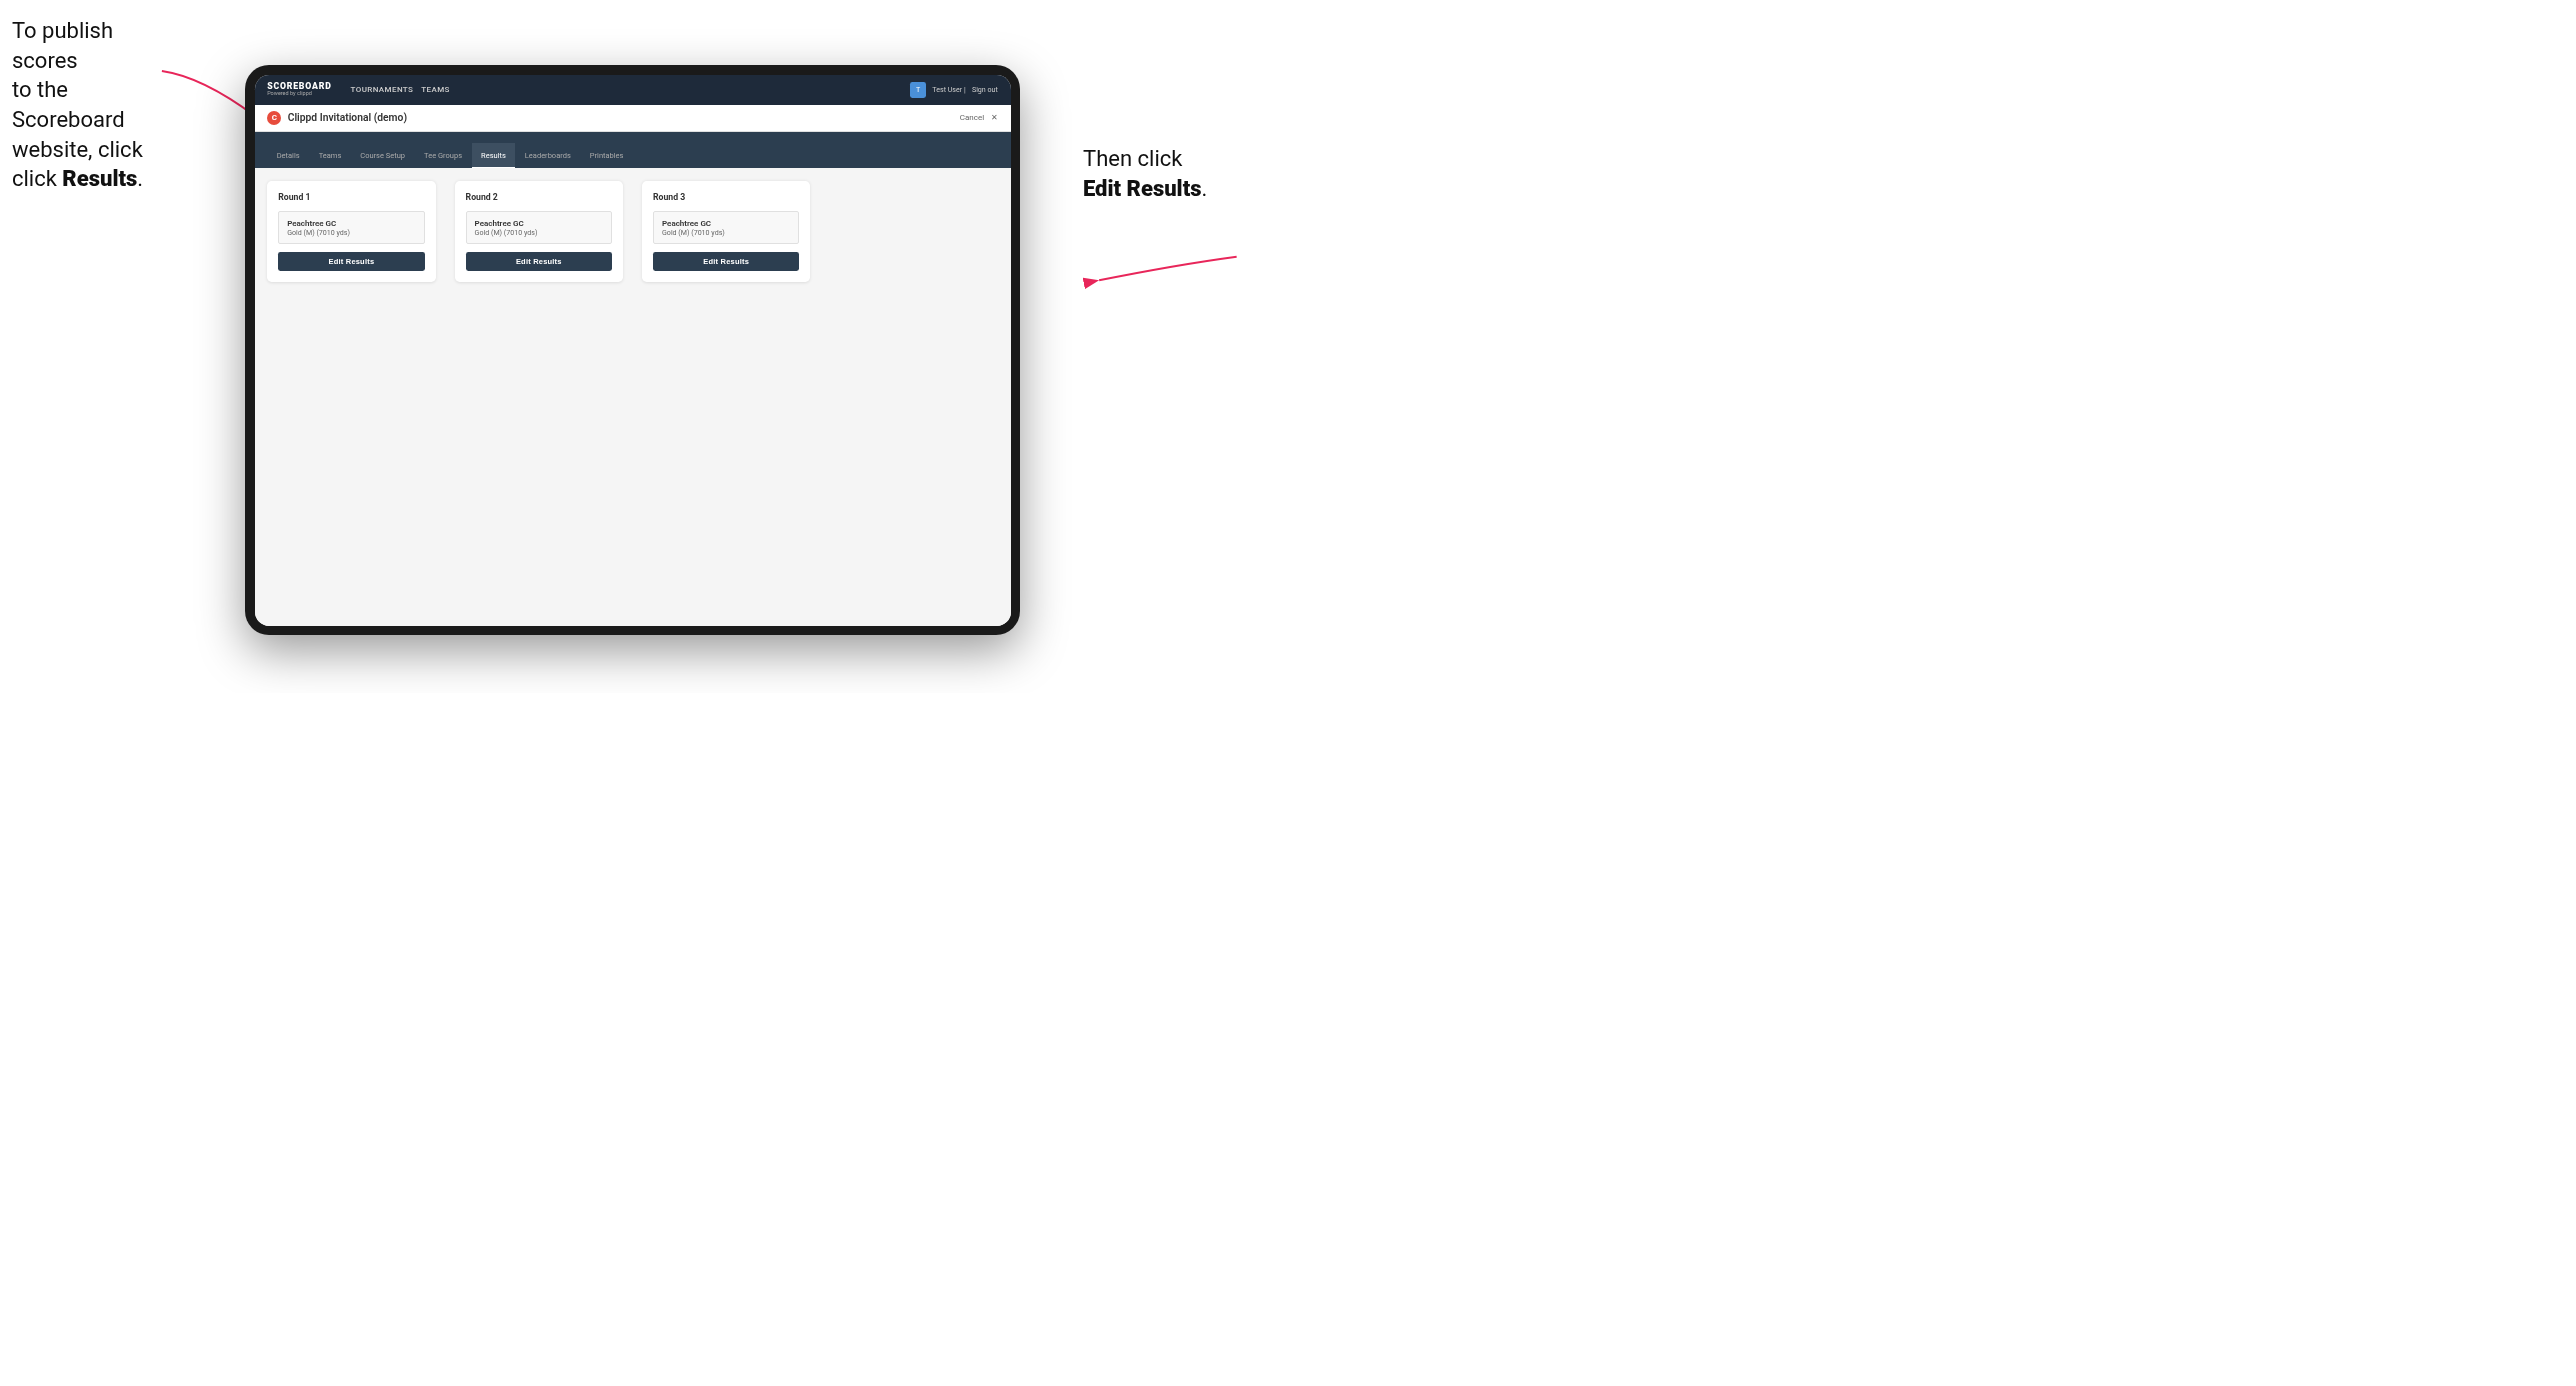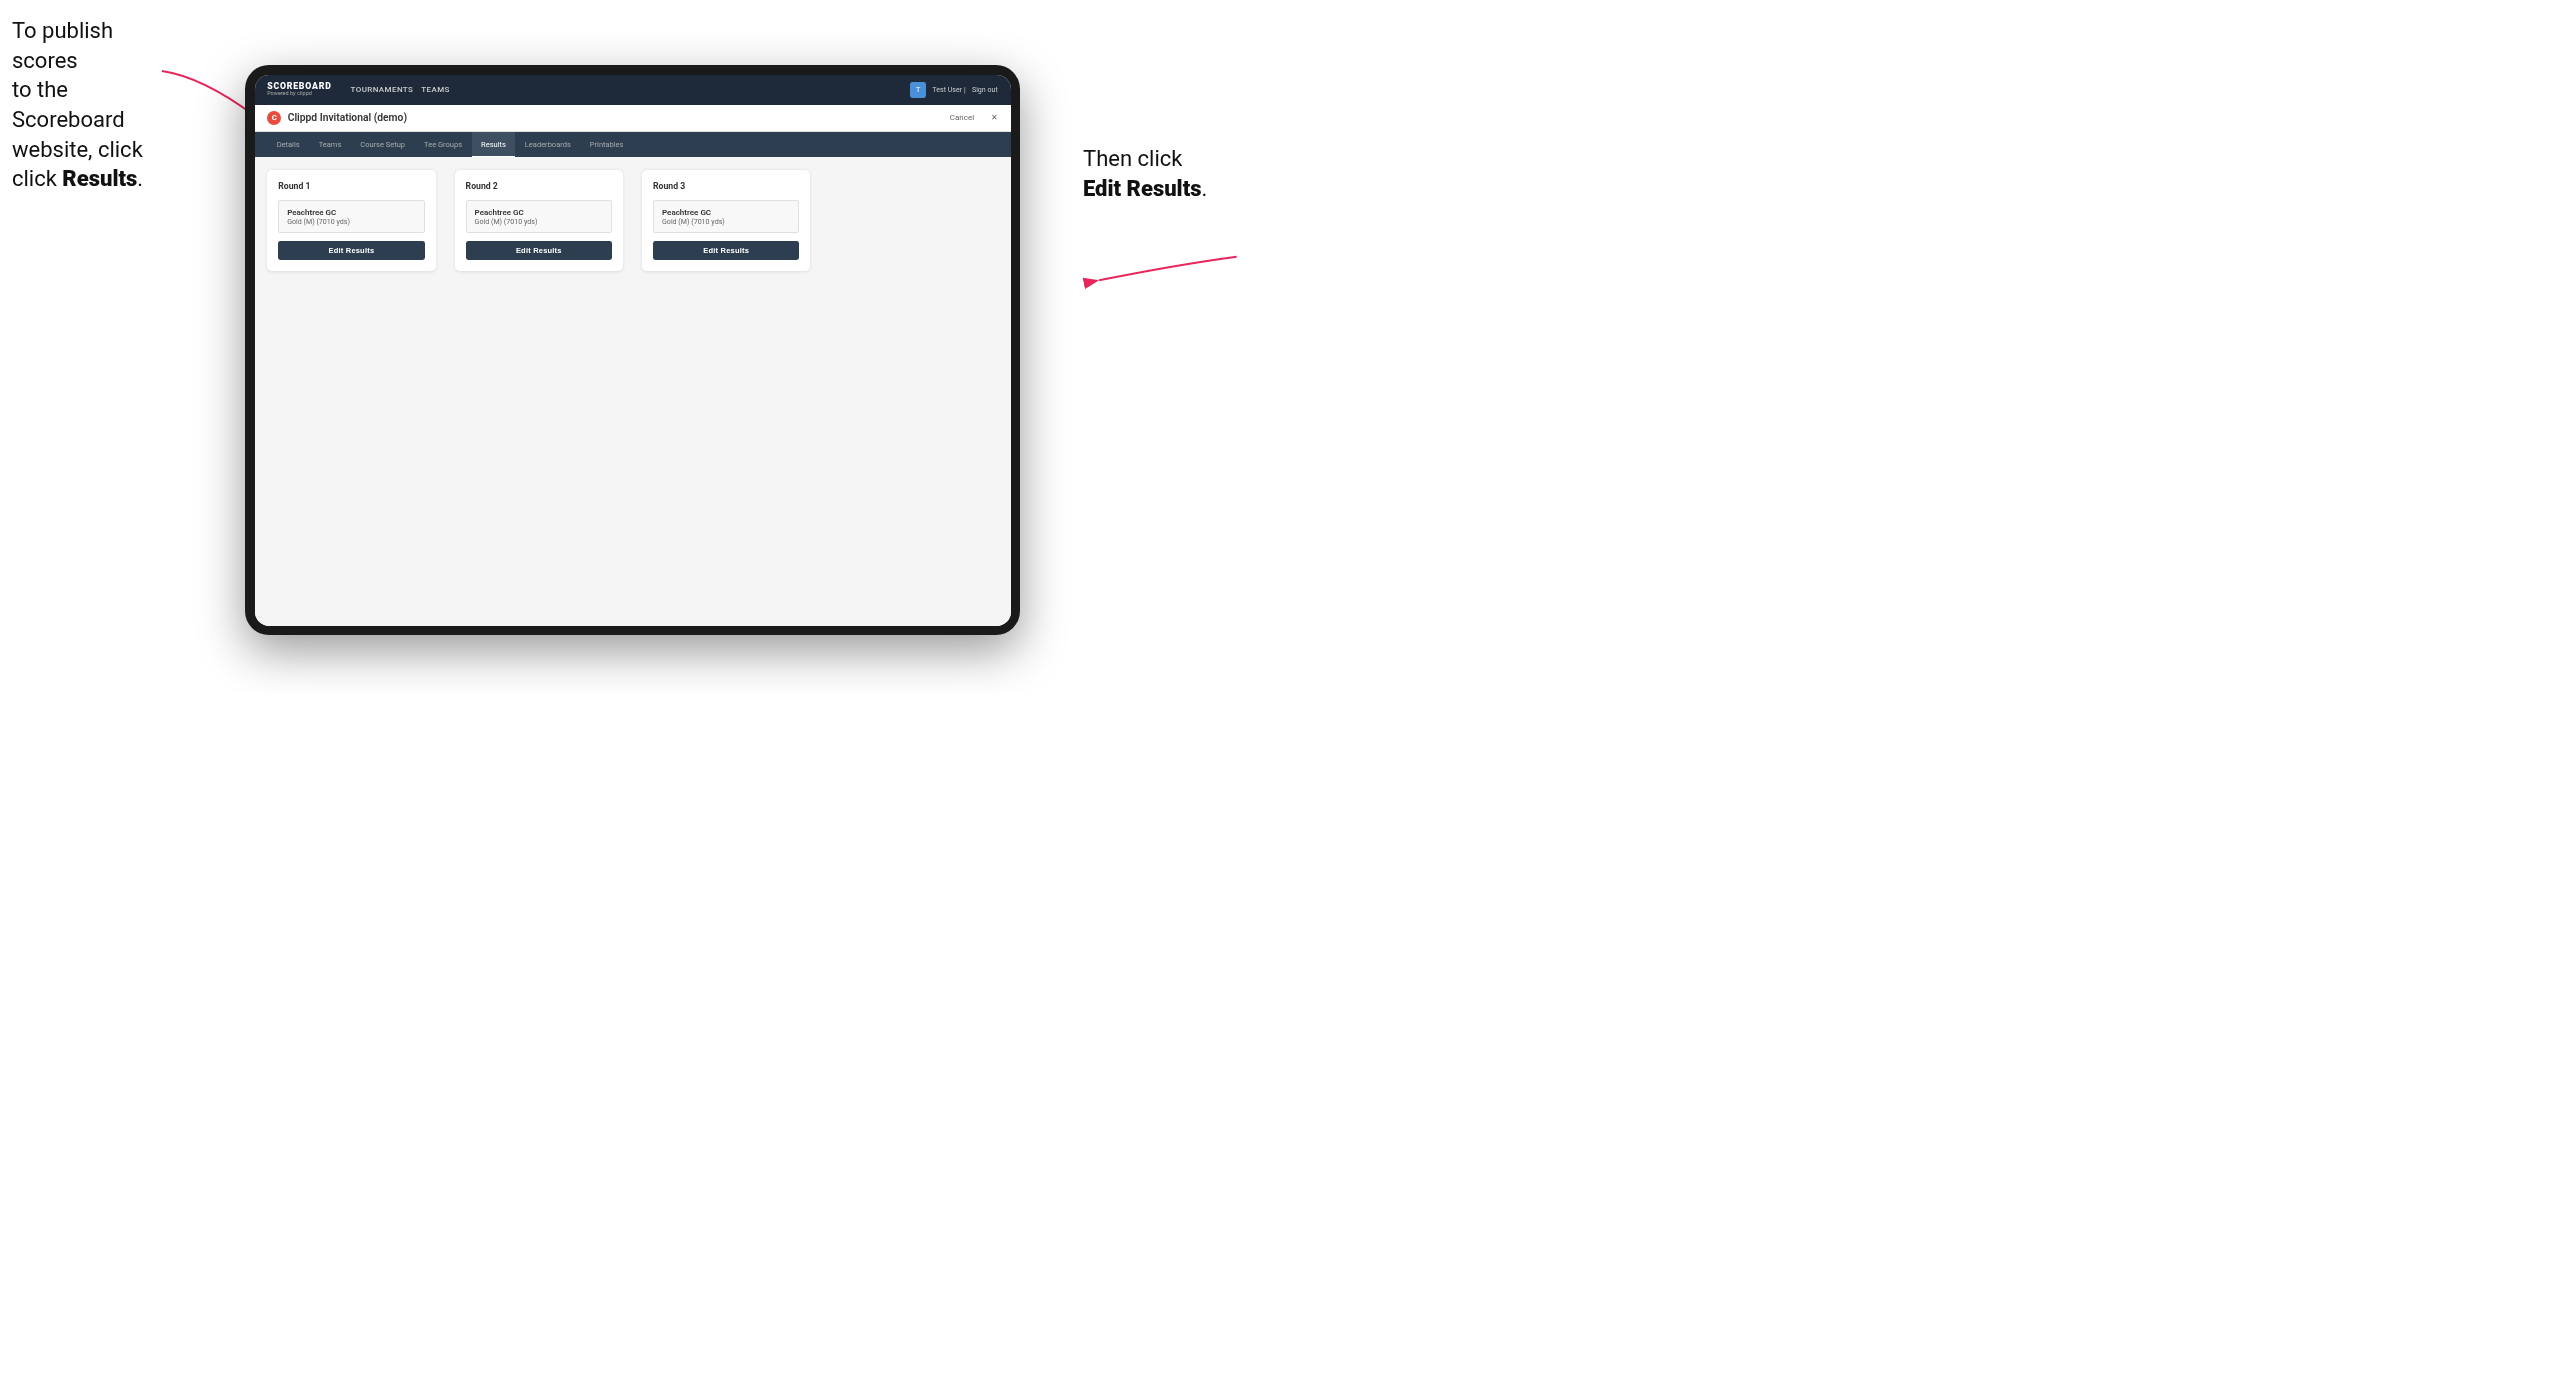--- a/index.html
+++ b/index.html
@@ -162,30 +162,30 @@
       font-weight: 600;
       color: #333333;
     }
 
     .cancel-btn {
       font-size: 8px;
       color: #666666;
       cursor: pointer;
       display: flex;
       align-items: center;
-      gap: 17px;
+      gap: 7px;
     }
 
     
     .tab-nav {
       background: #2c3e50;
       display: flex;
       align-items: flex-end;
       padding: 0 12.7px;
-      height: 25px;
+      height: 36px;
       flex-shrink: 0;
     }
 
     .tab-item {
       color: #aaaaaa;
       font-size: 7.5px;
       padding: 0 9.5px;
       height: 25px;
       display: flex;
       align-items: center;

